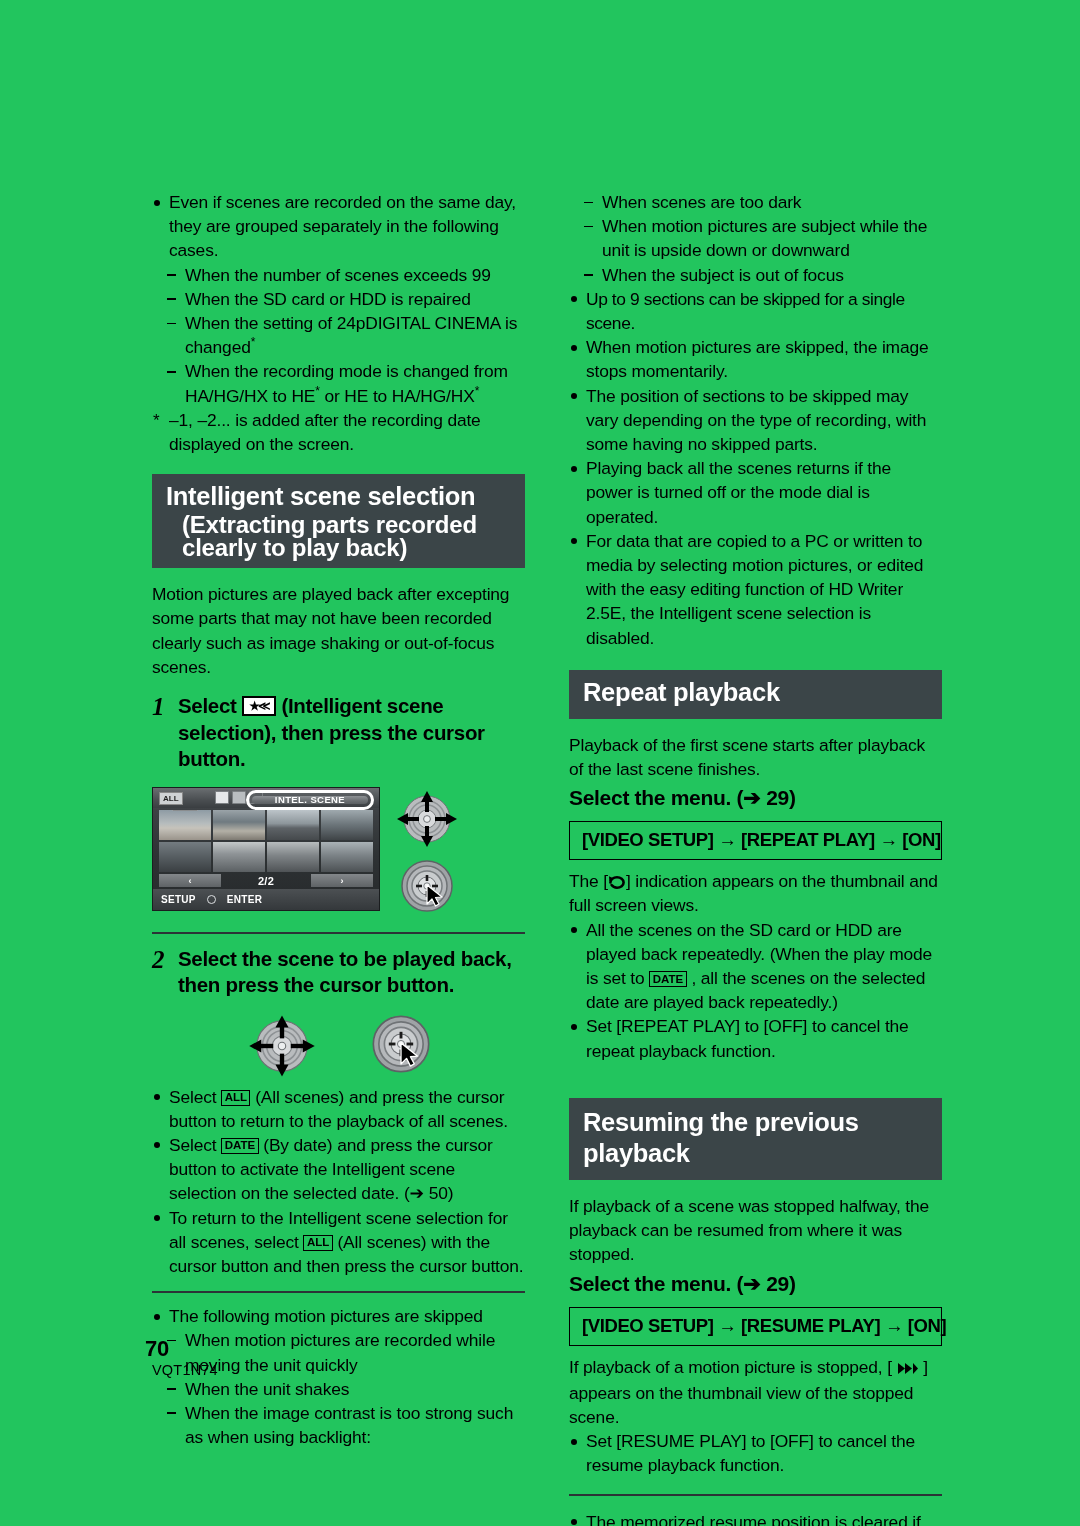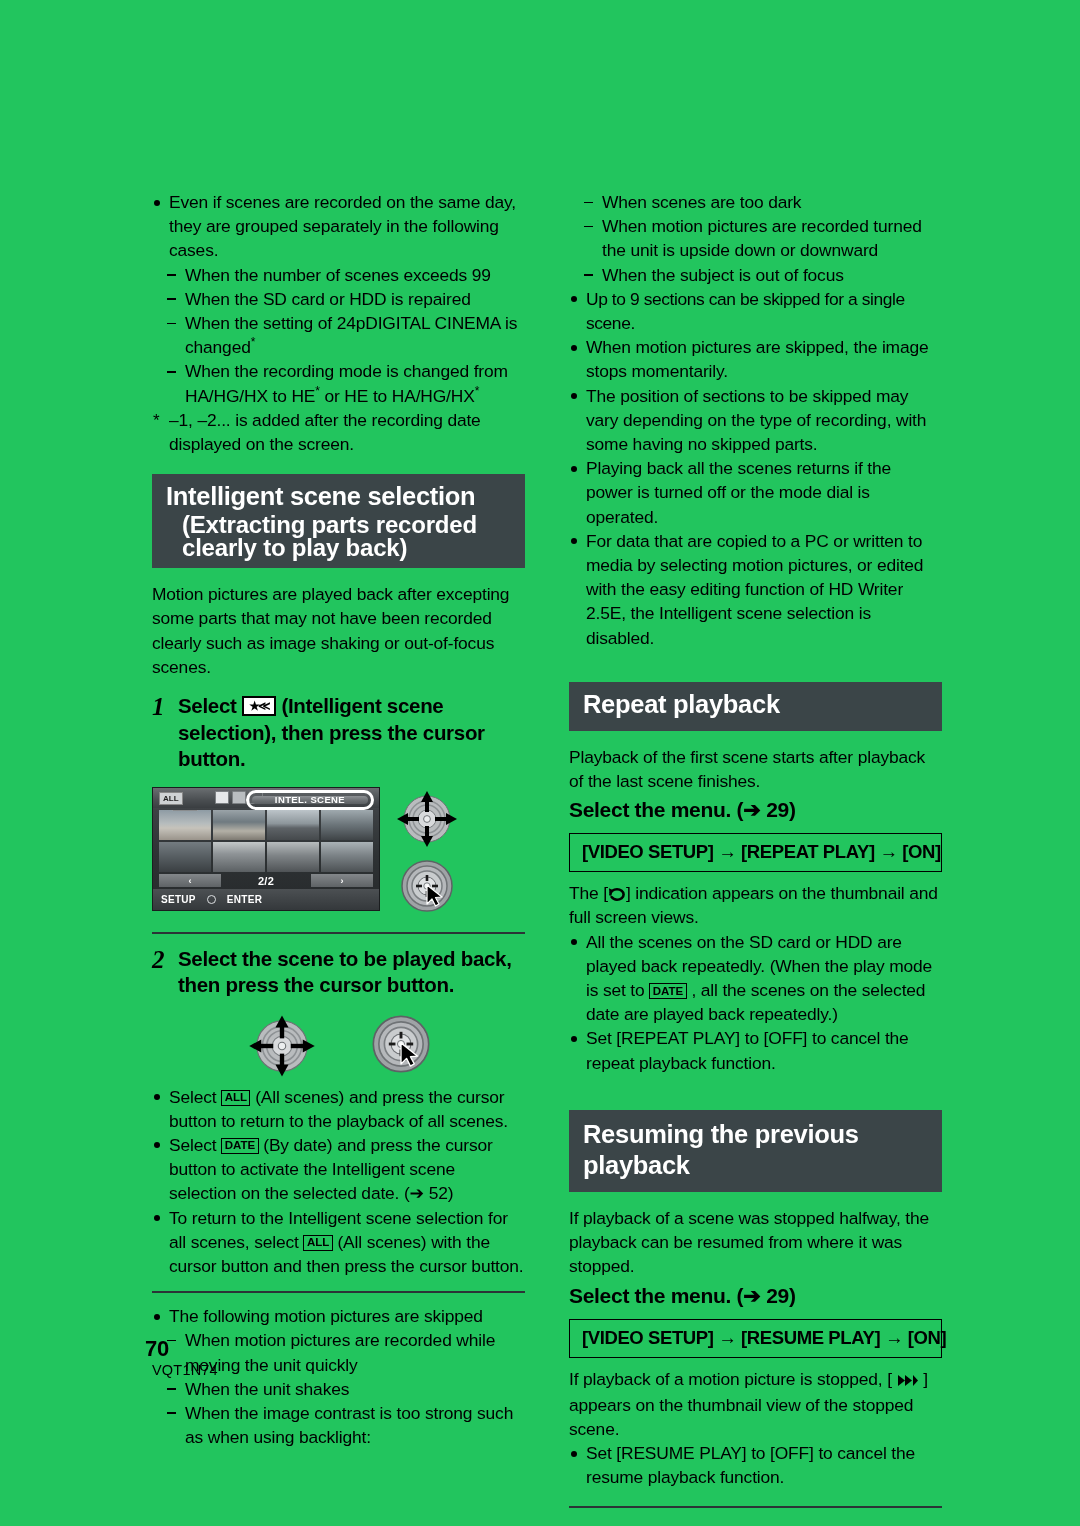--- a/index.html
+++ b/index.html
@@ -517,21 +517,21 @@
         </svg>
       </div>
 
       <div class="bullet">
         <span class="dot"></span>
         <span>Select </span><span class="keybox">ALL</span><span> (All scenes) and press the cursor button to return to the playback of all scenes.</span>
       </div>
 
       <div class="bullet">
         <span class="dot"></span>
-        <span>Select </span><span class="keybox">DATE</span><span> (By date) and press the cursor button to activate the Intelligent scene selection on the selected date. (➔ 52)</span>
+        <span>Select </span><span class="keybox">DATE</span><span> (By date) and press the cursor button to activate the Intelligent scene selection on the selected date. (➔ 50)</span>
       </div>
 
       <div class="bullet">
         <span class="dot"></span>
         <span>To return to the Intelligent scene selection for all scenes, select </span><span class="keybox">ALL</span><span> (All scenes) with the cursor button and then press the cursor button.</span>
       </div>
 
       <hr class="hr-light">
 
       <div class="bullet">
@@ -554,21 +554,21 @@
     </div>
 
     <div class="col">
 
       <div class="dashitem">
         <span class="dash"></span>
         <span>When scenes are too dark</span>
       </div>
       <div class="dashitem">
         <span class="dash"></span>
-        <span>When motion pictures are recorded turned the unit is upside down or downward</span>
+        <span>When motion pictures are subject while the unit is upside down or downward</span>
       </div>
       <div class="dashitem">
         <span class="dash"></span>
         <span>When the subject is out of focus</span>
       </div>
 
       <div class="bullet">
         <span class="dot"></span>
         <span class="tight">Up to 9 sections can be skipped for a single scene.</span>
       </div>
@@ -582,21 +582,21 @@
       </div>
       <div class="bullet">
         <span class="dot"></span>
         <span>Playing back all the scenes returns if the power is turned off or the mode dial is operated.</span>
       </div>
       <div class="bullet">
         <span class="dot"></span>
         <span>For data that are copied to a PC or written to media by selecting motion pictures, or edited with the easy editing function of HD Writer 2.5E, the Intelligent scene selection is disabled.</span>
       </div>
 
-      <div class="secbar" style="padding-bottom:11px;margin-top:32px;">
+      <div class="secbar" style="padding-bottom:11px;margin-top:20px;">
         <div class="title">Repeat playback</div>
       </div>
 
       <div class="para">Playback of the first scene starts after playback of the last scene finishes.</div>
 
       <div class="selmenu">Select the menu. (➔ 29)</div>
 
       <div class="menubox">[VIDEO SETUP] → [REPEAT PLAY] → [ON]</div>
 
       <div class="para"><span>The [</span><span class="repeat-glyph"><svg width="18" height="15" viewBox="0 0 18 15">

